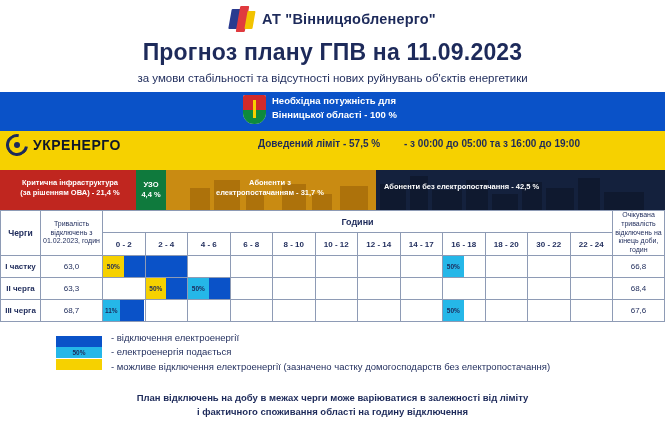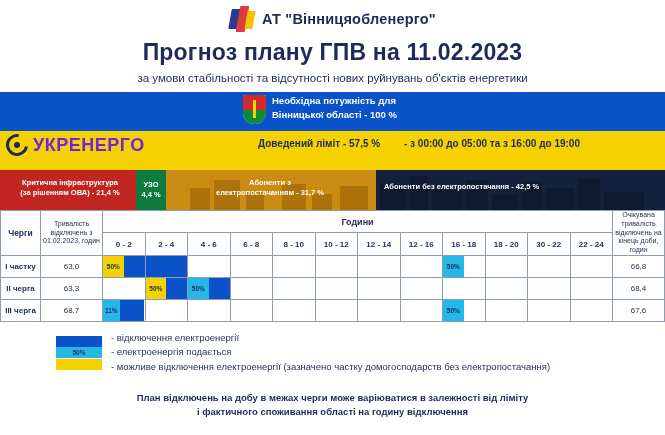--- a/index.html
+++ b/index.html
@@ -55,21 +55,21 @@
     position:absolute; left:6px; top:42px;
     display:flex; align-items:center; gap:5px;
   }
   .ue-logo { width:22px; height:22px; position:relative; }
   .ue-logo .ring {
     position:absolute; left:0; top:0; width:22px; height:22px;
     border:3px solid #1d2a5a; border-radius:50%;
     border-right-color:transparent; transform:rotate(-35deg);
   }
   .ue-logo .dot { position:absolute; left:8px; top:8px; width:6px; height:6px; background:#1d2a5a; border-radius:50%; }
-  .ue-text { font-size:18px; font-weight:bold; color:#6d28d9; letter-spacing:.5px; }
+  .ue-text { font-size:14px; font-weight:bold; color:#0f172a; letter-spacing:.5px; }
 
   .limit-line {
     position:absolute; left:258px; top:46px;
     font-size:10px; font-weight:bold; color:#1d2a5a;
   }
   .limit-hours {
     position:absolute; left:404px; top:46px;
     font-size:10px; font-weight:bold; color:#1d2a5a;
   }
 
@@ -162,21 +162,21 @@
 
 <div class="top-head">
   <div class="logo-mark">
     <div class="b1"></div>
       <div class="b2"></div>
       <div class="b3"></div>
   </div>
   <div class="company-name">АТ "Вінницяобленерго"</div>
 </div>
 
-<h1 class="main-title">Прогноз плану ГПВ на 11.02.2023</h1>
+<h1 class="main-title">Прогноз плану ГПВ на 11.09.2023</h1>
 <div class="subtitle">за умови стабільності та відсутності нових руйнувань об'єктів енергетики</div>
 
 <div class="band">
   <div class="band-blue"></div>
   <div class="band-yellow"></div>
 
   <div class="crest">
     <div class="c-red"></div>
       <div class="c-green"></div>
       <div class="c-fig"></div>
@@ -245,21 +245,21 @@
       <th class="th-ocik" rowspan="2">Очікувана тривалість відключень на кінець доби, годин</th>
     </tr>
     <tr id="hour-row">
         <th class="hour-lbl">0 - 2</th>
         <th class="hour-lbl">2 - 4</th>
         <th class="hour-lbl">4 - 6</th>
         <th class="hour-lbl">6 - 8</th>
         <th class="hour-lbl">8 - 10</th>
         <th class="hour-lbl">10 - 12</th>
         <th class="hour-lbl">12 - 14</th>
-        <th class="hour-lbl">12 - 16</th>
+        <th class="hour-lbl">14 - 17</th>
         <th class="hour-lbl">16 - 18</th>
         <th class="hour-lbl">18 - 20</th>
         <th class="hour-lbl">30 - 22</th>
         <th class="hour-lbl">22 - 24</th>
       </tr>
   </thead>
   <tbody id="sched-body">
       <tr class="row-h">
         <td class="cell-name">І частку</td>
         <td class="cell-num">63,0</td>

